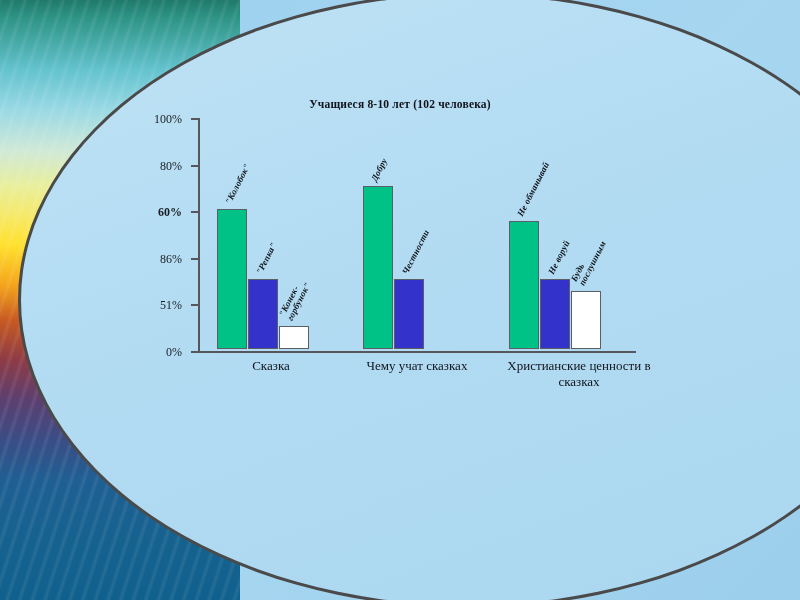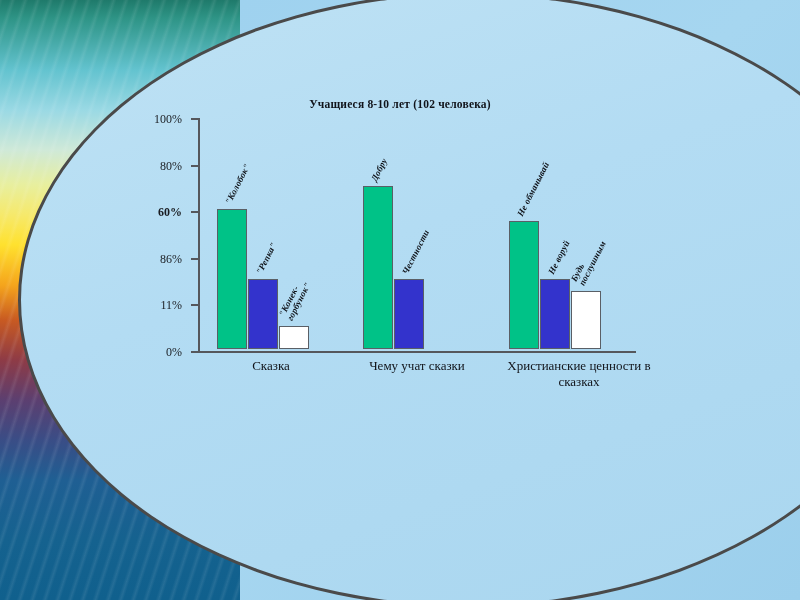--- a/index.html
+++ b/index.html
@@ -201,21 +201,21 @@
     <div id="chart-title">Учащиеся 8-10 лет (102 человека)</div>
 
     <div id="plot">
       <div id="y-axis-line"></div>
       <div id="x-axis-line"></div>
       <div id="y-ticks">
           <div class="y-tick" style="top: 233px;">
             <div class="y-label" style="top: 1px;">0%</div>
           </div>
           <div class="y-tick" style="top: 186.4px;">
-            <div class="y-label" style="top: 1px;">11%</div>
+            <div class="y-label" style="top: 1px;">51%</div>
           </div>
           <div class="y-tick" style="top: 139.8px;">
             <div class="y-label" style="top: 1px;">86%</div>
           </div>
           <div class="y-tick" style="top: 93.2px; font-weight: bold;">
             <div class="y-label" style="top: 1px;">60%</div>
           </div>
           <div class="y-tick" style="top: 46.6px;">
             <div class="y-label" style="top: 1px;">80%</div>
           </div>
@@ -250,19 +250,19 @@
             <div class="bar" style="left: 31px; width: 30px; height: 69.9px; background: rgb(51, 51, 204);">
               <div class="bar-label">Не воруй</div>
             </div>
             <div class="bar" style="left: 62px; width: 30px; height: 58.25px; background: rgb(255, 255, 255);">
               <div class="bar-label wrap2">Будь послушным</div>
             </div>
           </div>
         </div>
       <div id="cats">
           <div class="cat-label" style="left: 0px; width: 146px;">Сказка</div>
-          <div class="cat-label" style="left: 146px; width: 146px;">Чему учат сказки</div>
+          <div class="cat-label" style="left: 146px; width: 146px;">Чему учат сказках</div>
           <div class="cat-label" style="left: 308px; width: 146px;">Христианские ценности в сказках</div>
         </div>
     </div>
 
   </div>
 </div>
 
 </body></html>

